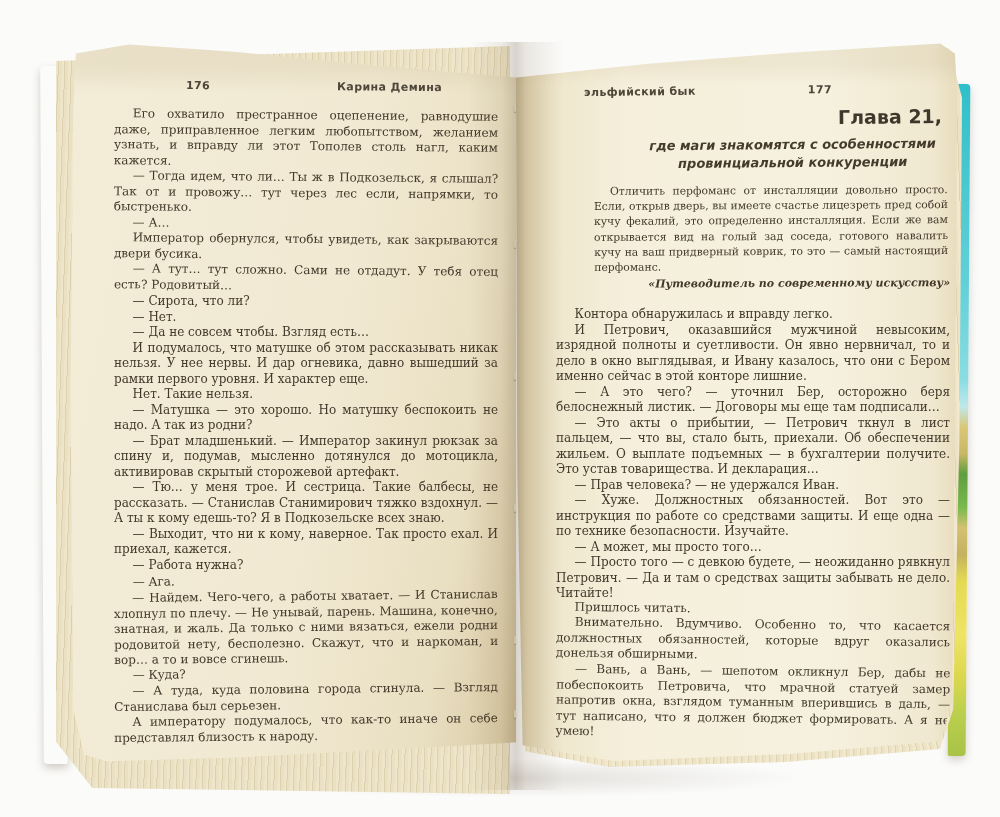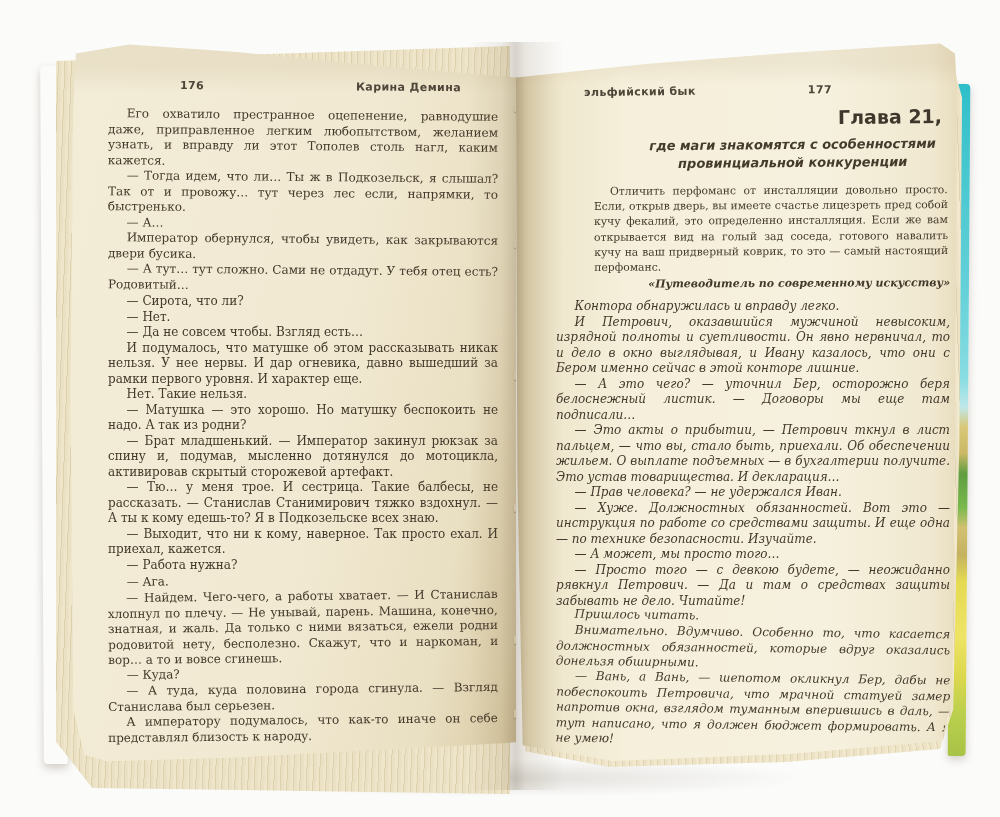--- a/index.html
+++ b/index.html
@@ -70,28 +70,28 @@
   .gutter{
     position:absolute;left:468px;top:42px;width:96px;height:748px;pointer-events:none;
     background:linear-gradient(90deg, rgba(120,95,55,0) 0%, rgba(120,95,55,.10) 35%,
                rgba(90,70,40,.22) 50%, rgba(110,85,50,.12) 60%, rgba(120,95,55,0) 100%);
   }
   .stitches{position:absolute;left:514px;top:42px;width:4px;height:748px;}
   .stitch{position:absolute;left:0;width:2px;height:8px;background:#cfc2a4;border-radius:1px;box-shadow:0 1px 1px rgba(90,70,40,.4);}
   .stitch:nth-child(1){top:62px}.stitch:nth-child(2){top:198px}.stitch:nth-child(3){top:330px}
   .stitch:nth-child(4){top:462px}.stitch:nth-child(5){top:594px}.stitch:nth-child(6){top:668px}
   
-  .lp-inner{position:absolute;left:42px;right:18px;top:40px;color:#43382a;}
+  .lp-inner{position:absolute;left:48px;right:18px;top:40px;color:#43382a;}
   .rp-inner{position:absolute;left:40px;right:8px;top:42px;color:#43382a;}
   .header-row{display:flex;justify-content:space-between;align-items:baseline;
     font-family:"DejaVu Sans", sans-serif;font-weight:700;font-size:11px;
     letter-spacing:.4px;color:#4f463a;}
   .lp-inner .header-row{transform:rotate(.45deg);}
   .lp-inner .header-row .pagenum{margin-left:72px;}
-  .lp-inner .header-row .running{margin-right:37px;text-align:center;}
+  .lp-inner .header-row .running{margin-right:56px;text-align:center;}
   .rp-inner .header-row{transform:rotate(-.7deg);}
   .rp-inner .header-row .running{margin-left:28px;}
   .rp-inner .header-row .pagenum{margin-right:118px;}
   .body-text{margin-top:15px;font-size:12px;line-height:15.5px;text-align:justify;}
   .body-text p{margin:0;text-indent:1.55em;hyphens:auto;}
   .lp-body p:nth-child(-n+5){transform:rotate(.55deg);}
   .lp-body p:nth-child(n+16){transform:rotate(-.6deg);}
   .rp-body p:nth-child(n+9){transform:rotate(.7deg);}
   .chapter-heading{
     margin-top:10px;text-align:right;padding-right:8px;
@@ -99,21 +99,21 @@
     transform:rotate(-.6deg);
   }
   .chapter-subtitle{
     margin:7px 4px 0 auto;width:78%;text-align:center;
     font-family:"DejaVu Sans", sans-serif;font-style:italic;font-weight:600;
     font-size:13px;line-height:17.5px;color:#453b2d;transform:rotate(-.5deg);
   }
   .epigraph{margin:12px 2px 0 38px;font-size:10.8px;line-height:15.2px;text-align:justify;transform:rotate(-.3deg);}
   .epigraph p{margin:0;text-indent:1.5em;}
   .epigraph-source{margin-top:3px;text-align:right;font-style:italic;font-weight:600;font-size:11px;transform:rotate(-.25deg);}
-  .rp-body{margin-top:9px;font-style:italic;}
+  .rp-body{margin-top:17px;}
 </style>
 </head>
 <body>
 
 <div class="stage">
   <div class="book-shadow"></div>
 
   <div class="cover-left"></div>
   <div class="cover-right"></div>
 

